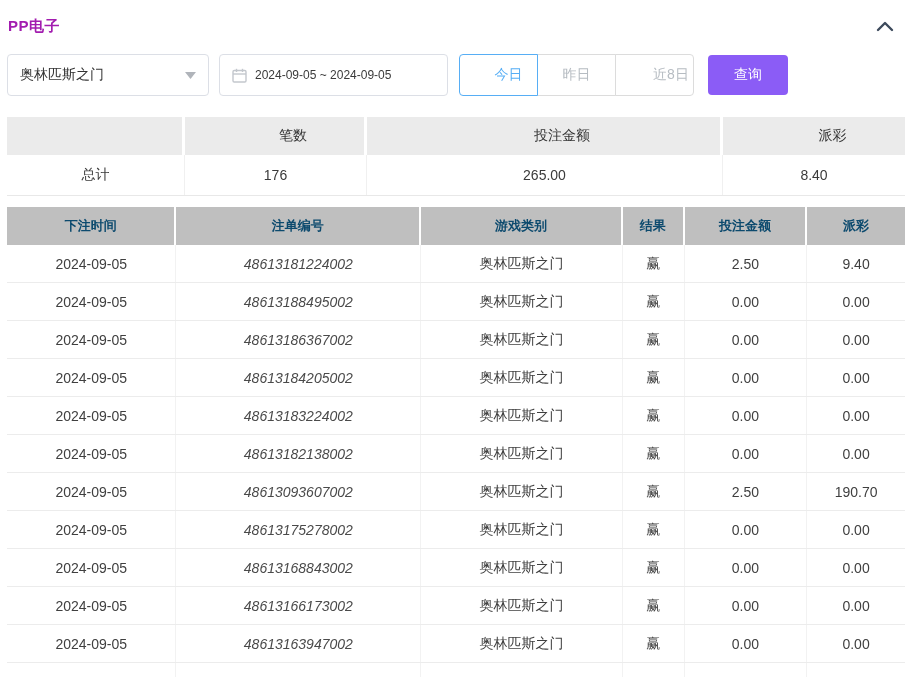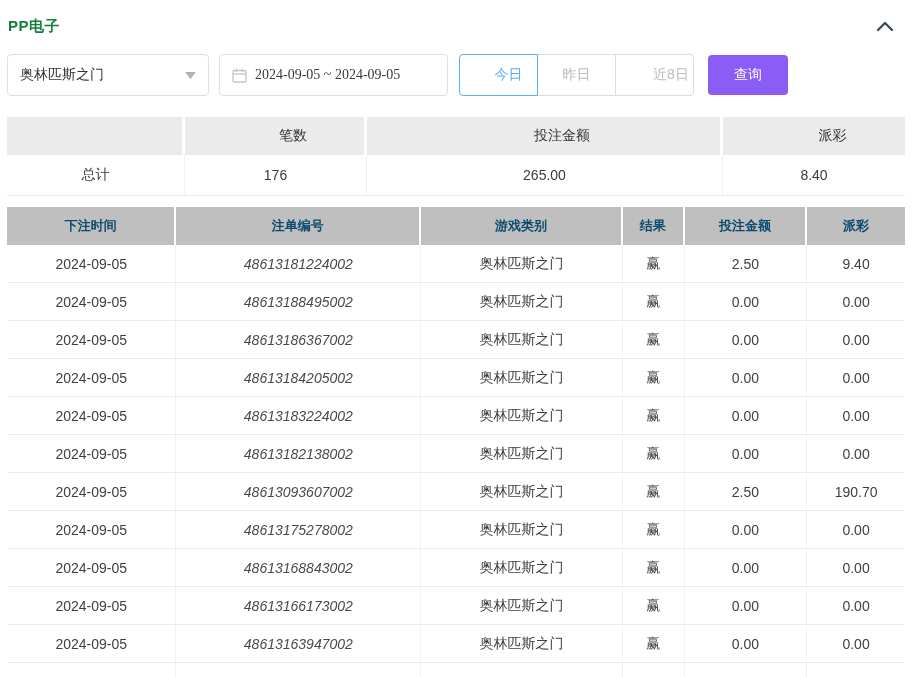--- a/index.html
+++ b/index.html
@@ -3,31 +3,31 @@
 <meta charset="utf-8">
 <style>
   * { margin:0; padding:0; box-sizing:border-box; }
   html,body { width:912px; height:677px; overflow:hidden; background:#fff;
     font-family:"Liberation Sans","DejaVu Sans",sans-serif; color:#333; }
   .page { width:912px; height:677px; position:relative; }
 
   
   .panel-head { display:flex; justify-content:space-between; align-items:center;
     padding:12px 16px 0 8px; height:40px; }
-  .panel-title { font-size:15px; font-weight:bold; color:#15803d; letter-spacing:.5px; }
+  .panel-title { font-size:15px; font-weight:bold; color:#a21caf; letter-spacing:.5px; }
   .collapse-btn { width:22px; height:22px; display:flex; align-items:center; justify-content:center; cursor:pointer; }
 
   
   .filter-row { display:flex; align-items:center; margin:14px 7px 0 7px; height:42px; }
   .select-box { width:202px; height:42px; border:1px solid #dcdfe6; border-radius:4px;
     display:flex; align-items:center; justify-content:space-between; padding:0 12px; background:#fff; cursor:pointer; }
   .select-box .sel-text { font-size:14px; color:#333; }
   .date-box { width:229px; height:42px; border:1px solid #dcdfe6; border-radius:4px;
     display:flex; align-items:center; padding:0 12px; background:#fff; margin-left:10px; cursor:text; }
-  .date-box .date-text { font-size:14px; color:#3a3a3a; margin-left:8px; white-space:nowrap;font-family:Liberation Serif, serif; }
+  .date-box .date-text { font-size:12px; color:#3a3a3a; margin-left:8px; white-space:nowrap; }
 
   .btn-group { display:flex; margin-left:11px; }
   .quick-btn { width:79px; height:42px; background:#fff; border:1px solid #dcdcdc; margin-left:-1px;
     font-size:14px; color:#b6bcc2; display:flex; align-items:center; justify-content:center; cursor:pointer; }
   .quick-btn:first-child { border-radius:4px 0 0 4px; margin-left:0;padding-left:20px; }
   .quick-btn:last-child { border-radius:0 4px 4px 0;padding-left:33px; }
   .quick-btn.active { border-color:#57aef5; color:#57aef5; position:relative; z-index:2; }
 
   .query-btn { width:80px; height:40px; margin-left:14px; background:#8b5cf6; border:none; border-radius:4px;
     color:#fff; font-size:14px; display:flex; align-items:center; justify-content:center; cursor:pointer;

